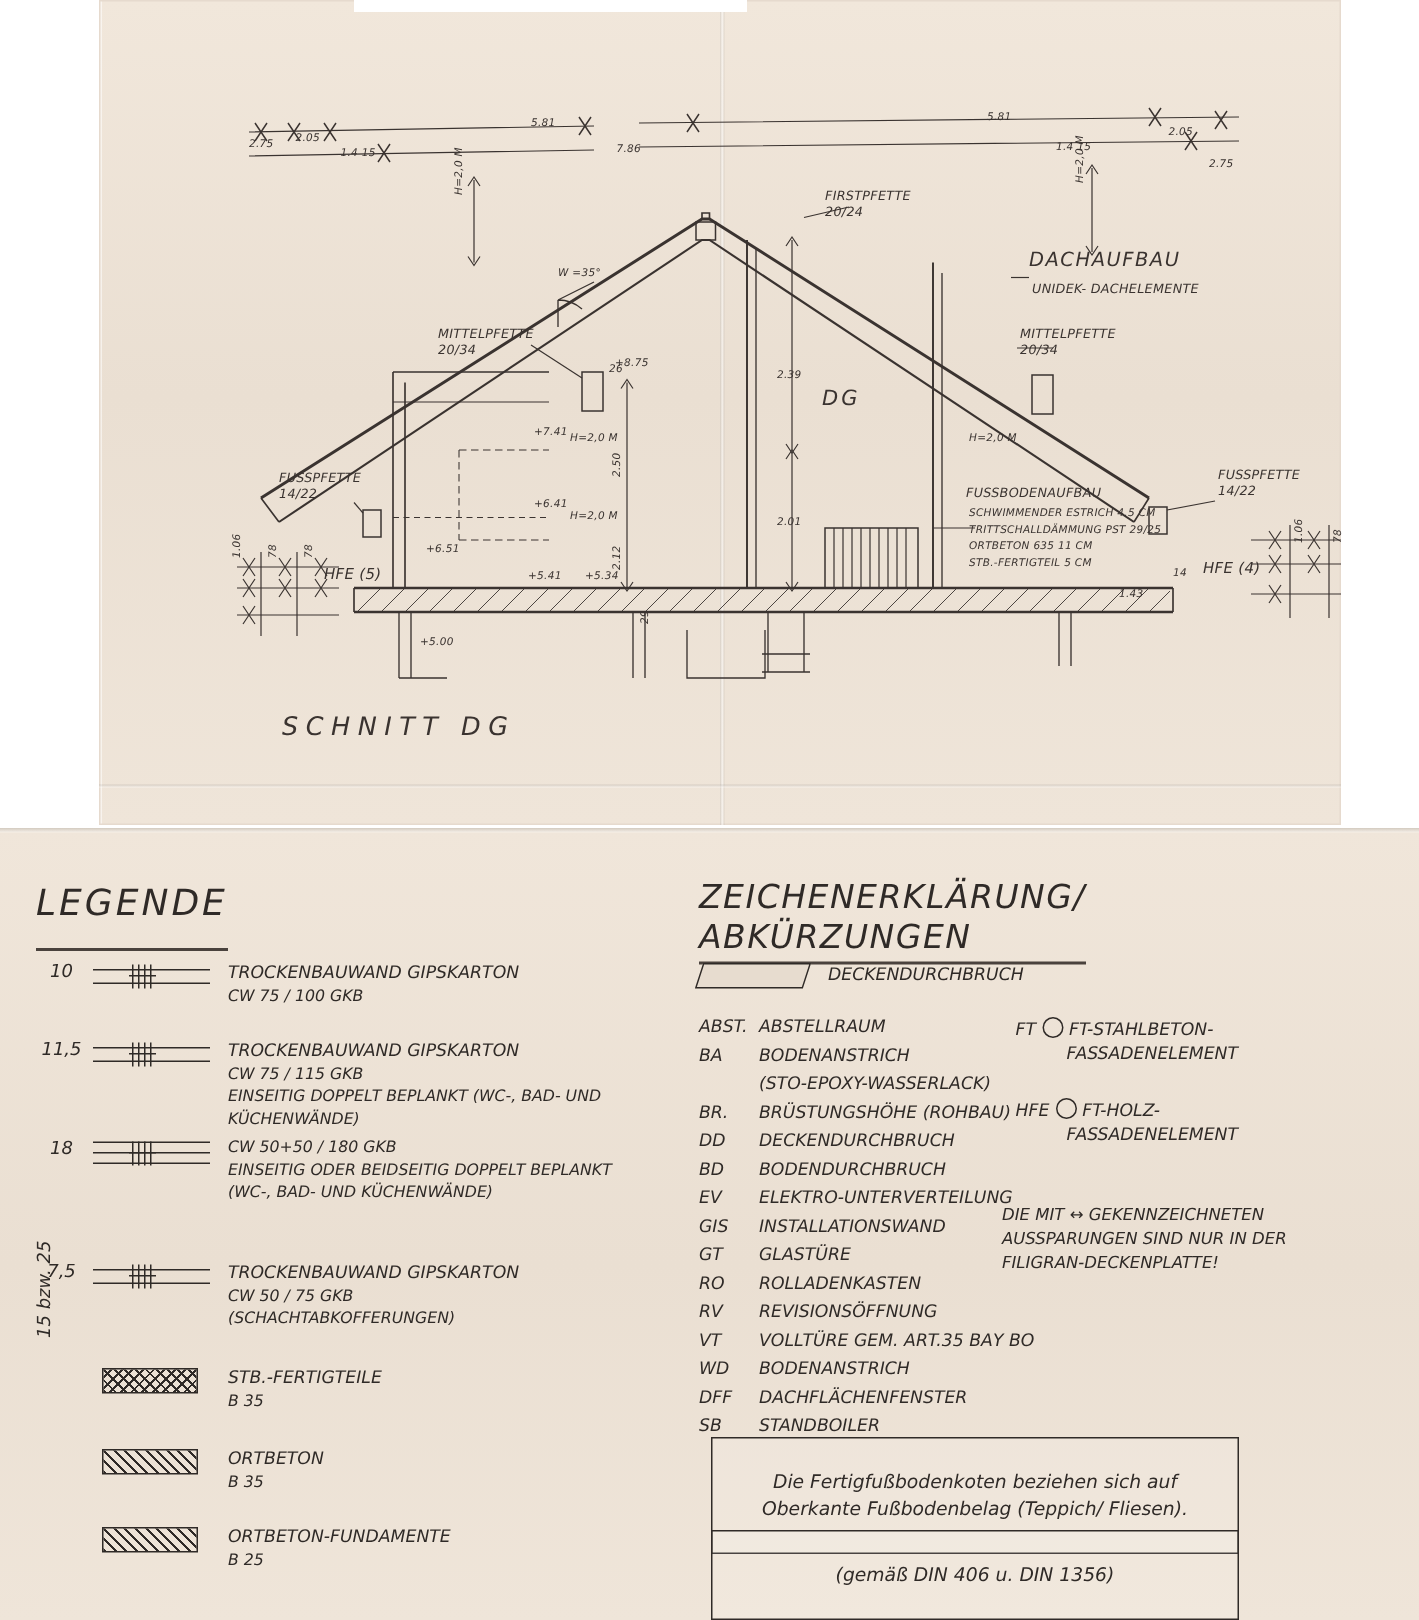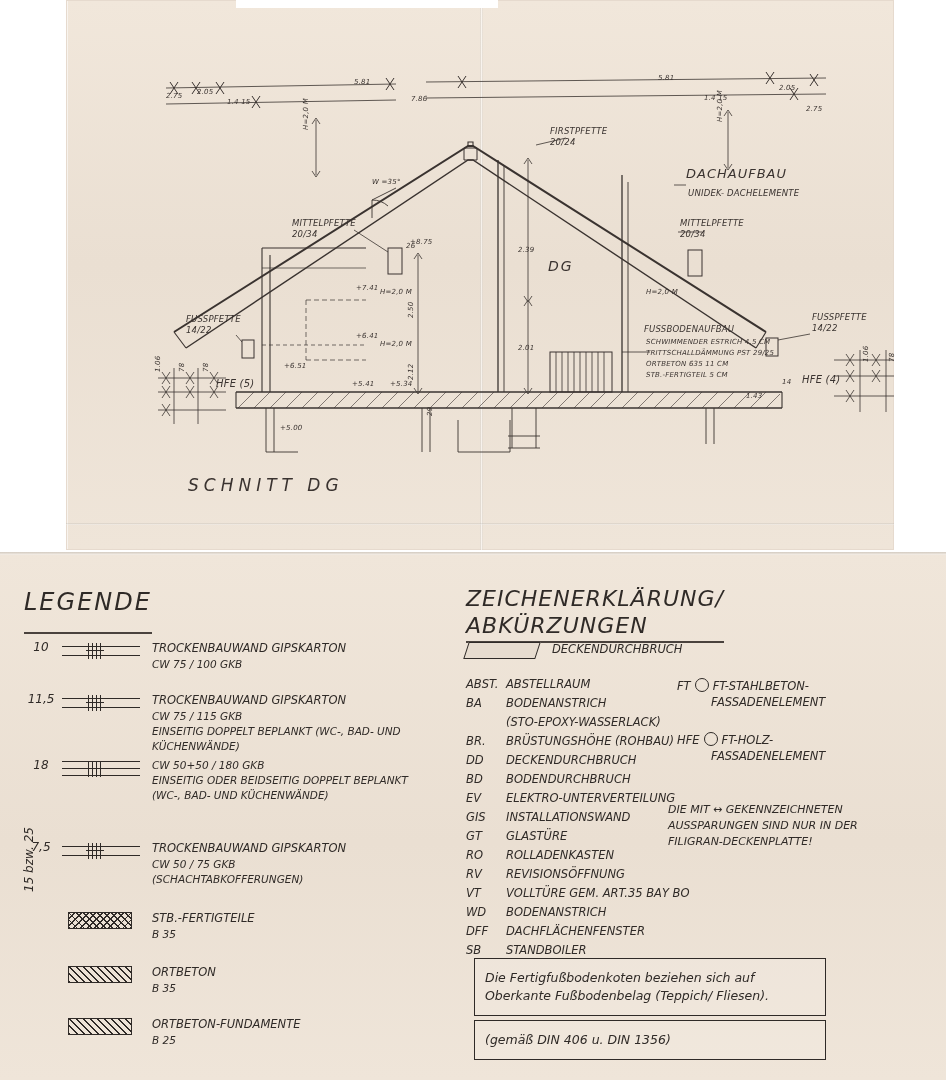--- a/index.html
+++ b/index.html
@@ -76,21 +76,21 @@
   .abbr{position:absolute;left:466px;font-size:11.5px;color:#2f2a27;}
   .abbr b{font-weight:400;display:inline-block;width:40px;}
   .abbr-col2{position:absolute;left:659px;font-size:11.5px;color:#2f2a27;line-height:1.35;margin-left:18px;}
   .deckenbox{position:absolute;left:466px;top:90px;width:70px;height:15px;border:1.4px solid #2f2a27;
     transform:skewX(-18deg);background:#e7dccf;}
   .deckenlbl{position:absolute;left:552px;top:90px;font-size:11.5px;color:#2f2a27;}
 
   .circ{display:inline-block;width:12px;height:12px;border:1.4px solid #2f2a27;border-radius:50%;vertical-align:-2px;margin:0 4px;}
   .note{position:absolute;left:668px;font-size:11px;line-height:1.45;color:#2f2a27;}
 
-  .framebox{position:absolute;border:1.6px solid #2f2a27;padding:10px 10px;font-size:12.5px;line-height:1.45;color:#2f2a27;background:rgba(255,255,255,.12);}
+  .framebox{position:absolute;border:1.6px solid #2f2a27;padding:20px 10px;font-size:12.5px;line-height:1.45;color:#2f2a27;background:rgba(255,255,255,.12);text-align:center;}
 
   
   .dwg{position:absolute;left:0;top:0;width:828px;height:550px;}
   .dlabel{position:absolute;font-size:8.5px;color:#3a3330;line-height:1.25;letter-spacing:.2px;white-space:nowrap;}
   .dlabel.sm{font-size:7px;}
   .dlabel.md{font-size:10px;}
   .dlabel.big{font-size:17px;letter-spacing:5px;}
   .dlabel.dg{font-size:14px;letter-spacing:2px;}
   .dlabel.dach{font-size:13px;letter-spacing:1px;}
 </style>

